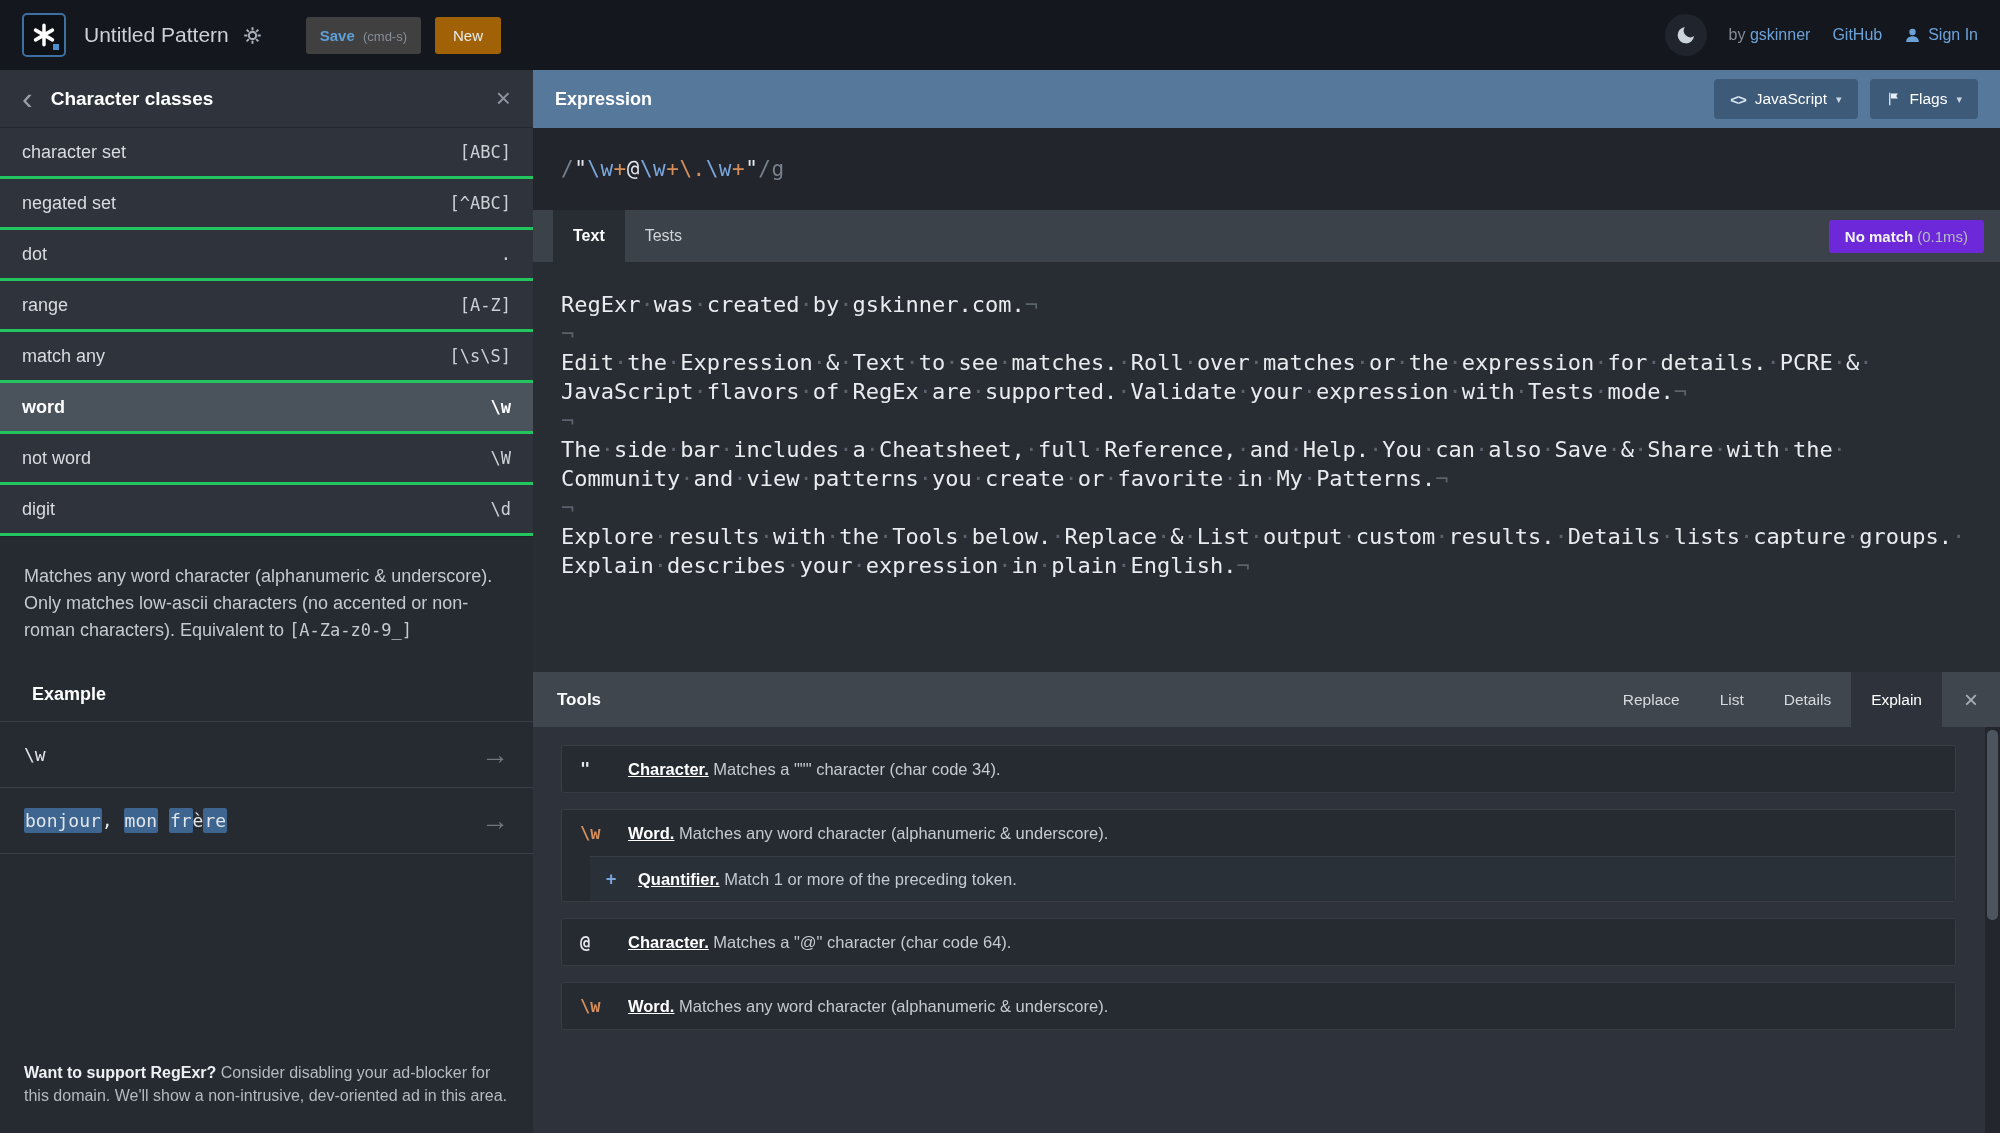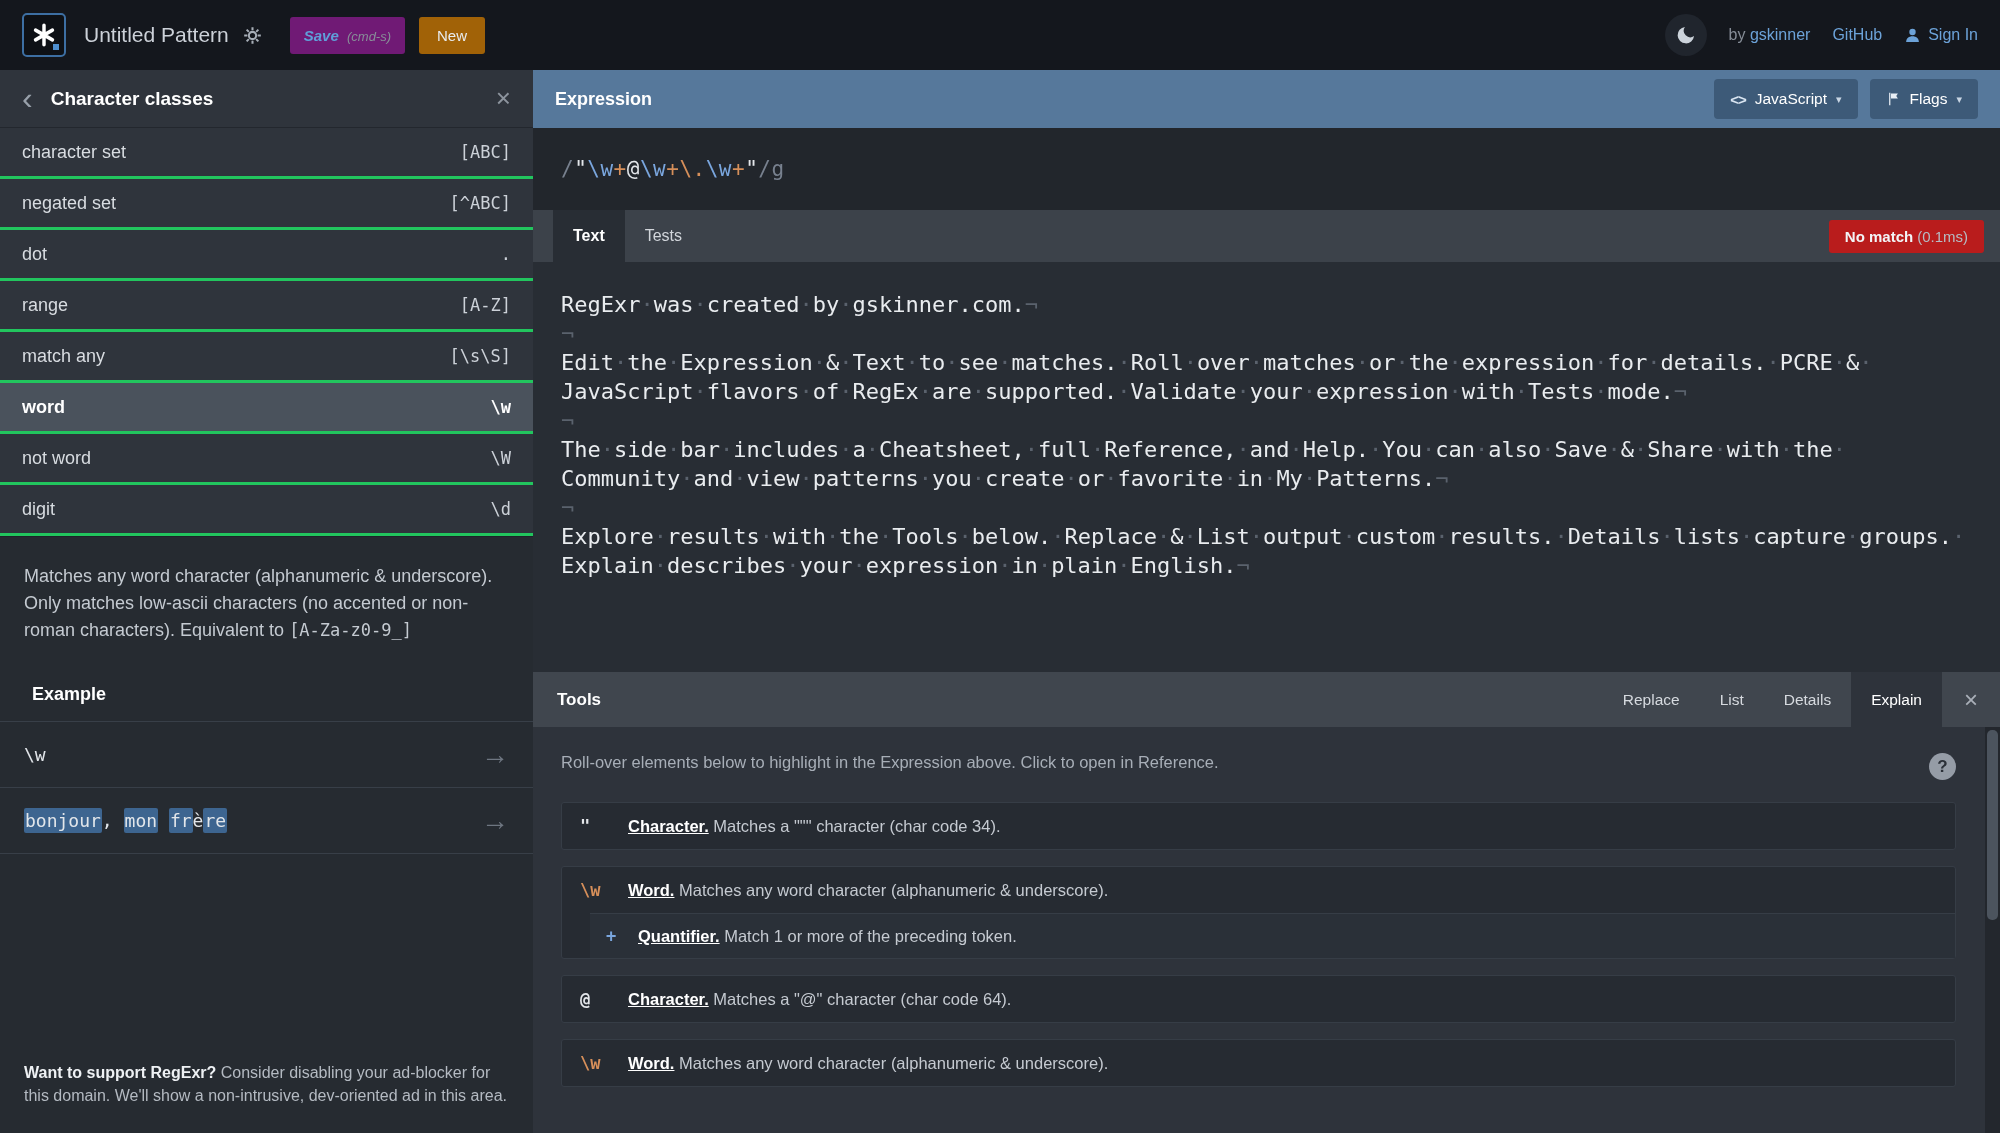--- a/index.html
+++ b/index.html
@@ -8,21 +8,21 @@
   .mono { font-family:"DejaVu Sans Mono",monospace; }
   .app { width:100%; height:100%; display:flex; flex-direction:column; }
 
   
   .topbar { height:70px; background:#14171d; display:flex; align-items:center; padding:0 22px; gap:14px; flex:none; }
   .logo { width:44px; height:44px; background:#0e1116; border:2px solid #3d6fa3; border-radius:5px; display:flex; align-items:center; justify-content:center; position:relative; cursor:pointer; }
   .logo-dot { position:absolute; right:5px; bottom:5px; width:6px; height:6px; background:#4e8fd0; }
   .app-title { font-size:21px; color:#ccd1d8; margin-left:4px; cursor:pointer; }
   .gear { display:flex; align-items:center; cursor:pointer; }
   .btn { border:none; cursor:pointer; font-family:inherit; border-radius:3px; }
-  .save-btn { background:#701a75; padding:10px 14px; margin-left:14px; font-size:15px;font-style:italic; }
+  .save-btn { background:#404040; padding:10px 14px; margin-left:30px; font-size:15px; }
   .save-word { color:#5f9fd9; font-weight:bold; }
   .save-hint { color:#878e98; font-size:13px; margin-left:4px; }
   .new-btn { background:#a16207; color:#e9ecef; padding:10px 18px; font-size:15px; }
   .topbar-right { margin-left:auto; display:flex; align-items:center; gap:22px; }
   .moon-btn { width:42px; height:42px; border-radius:50%; background:#20252d; border:none; display:flex; align-items:center; justify-content:center; cursor:pointer; }
   .dim { color:#858c96; font-size:16px; }
   .toplink { color:#6ca2d8; font-size:16px; text-decoration:none; cursor:pointer; }
   .signin { display:flex; align-items:center; gap:7px; }
 
   
@@ -62,21 +62,21 @@
   .flag-icon { display:flex; align-items:center; }
 
   .expr-input { height:82px; flex:none; background:#22262c; display:flex; align-items:center; padding:0 28px; font-size:21px; cursor:text; }
   .expr-input span { letter-spacing:0.5px; }
   .tk-gray{color:var(--token-gray);} .tk-white{color:var(--token-white);}
   .tk-blue{color:var(--token-blue);} .tk-orange{color:var(--token-orange);}
 
   .doc-tabs { height:52px; flex:none; background:#3c424a; display:flex; align-items:stretch; padding-left:20px; }
   .doc-tab { padding:0 20px; line-height:52px; font-size:16px; color:#d2d6db; cursor:pointer; }
   .doc-tab.active { background:#282d34; color:#fff; font-weight:bold; }
-  .match-badge { margin-left:auto; align-self:center; margin-right:16px; background:#b91c1c; border-radius:3px; padding:8px 16px; font-size:15px; }
+  .match-badge { margin-left:auto; align-self:center; margin-right:16px; background:#6d28d9; border-radius:3px; padding:8px 16px; font-size:15px; }
   .match-badge b { color:#f2f4f6; }
   .match-badge .t { color:#b6bcc4; margin-left:4px; }
 
   .doc-text { height:410px; flex:none; background:#282d34; padding:28px; font-family:"DejaVu Sans Mono",monospace; font-size:22px; line-height:29px; color:#e9ecef; overflow:hidden; cursor:text; }
   .ws { color:var(--whitespace-marker); }
 
   .tools-header { height:55px; flex:none; background:#40464e; display:flex; align-items:stretch; padding-left:24px; }
   .tools-title { align-self:center; font-weight:bold; font-size:17px; color:#fff; }
   .tools-tabs { margin-left:auto; display:flex; }
   .tools-tab { padding:0 20px; line-height:55px; font-size:15.5px; color:#d6dadf; cursor:pointer; }
@@ -266,24 +266,20 @@
         <div class="tools-tabs" id="tools-tabs">
             <div class="tools-tab">Replace</div>
             <div class="tools-tab">List</div>
             <div class="tools-tab">Details</div>
             <div class="tools-tab active">Explain</div>
           </div>
         <span class="tools-close">×</span>
       </div>
 
       <div class="tools-content">
-        <div class="hint-row">
-          <span>Roll-over elements below to highlight in the Expression above. Click to open in Reference.</span>
-          <span class="help-circle">?</span>
-        </div>
         <div id="explain-list">
             <div class="explain-card">
               <div class="explain-row">
                 <span class="tok mono tk-white">"</span>
                 <span class="edesc"><b>Character.</b><span> Matches a """ character (char code 34).</span></span>
               </div>
             </div>
             <div class="explain-card">
               <div class="explain-row">
                 <span class="tok mono tk-orange">\w</span>

